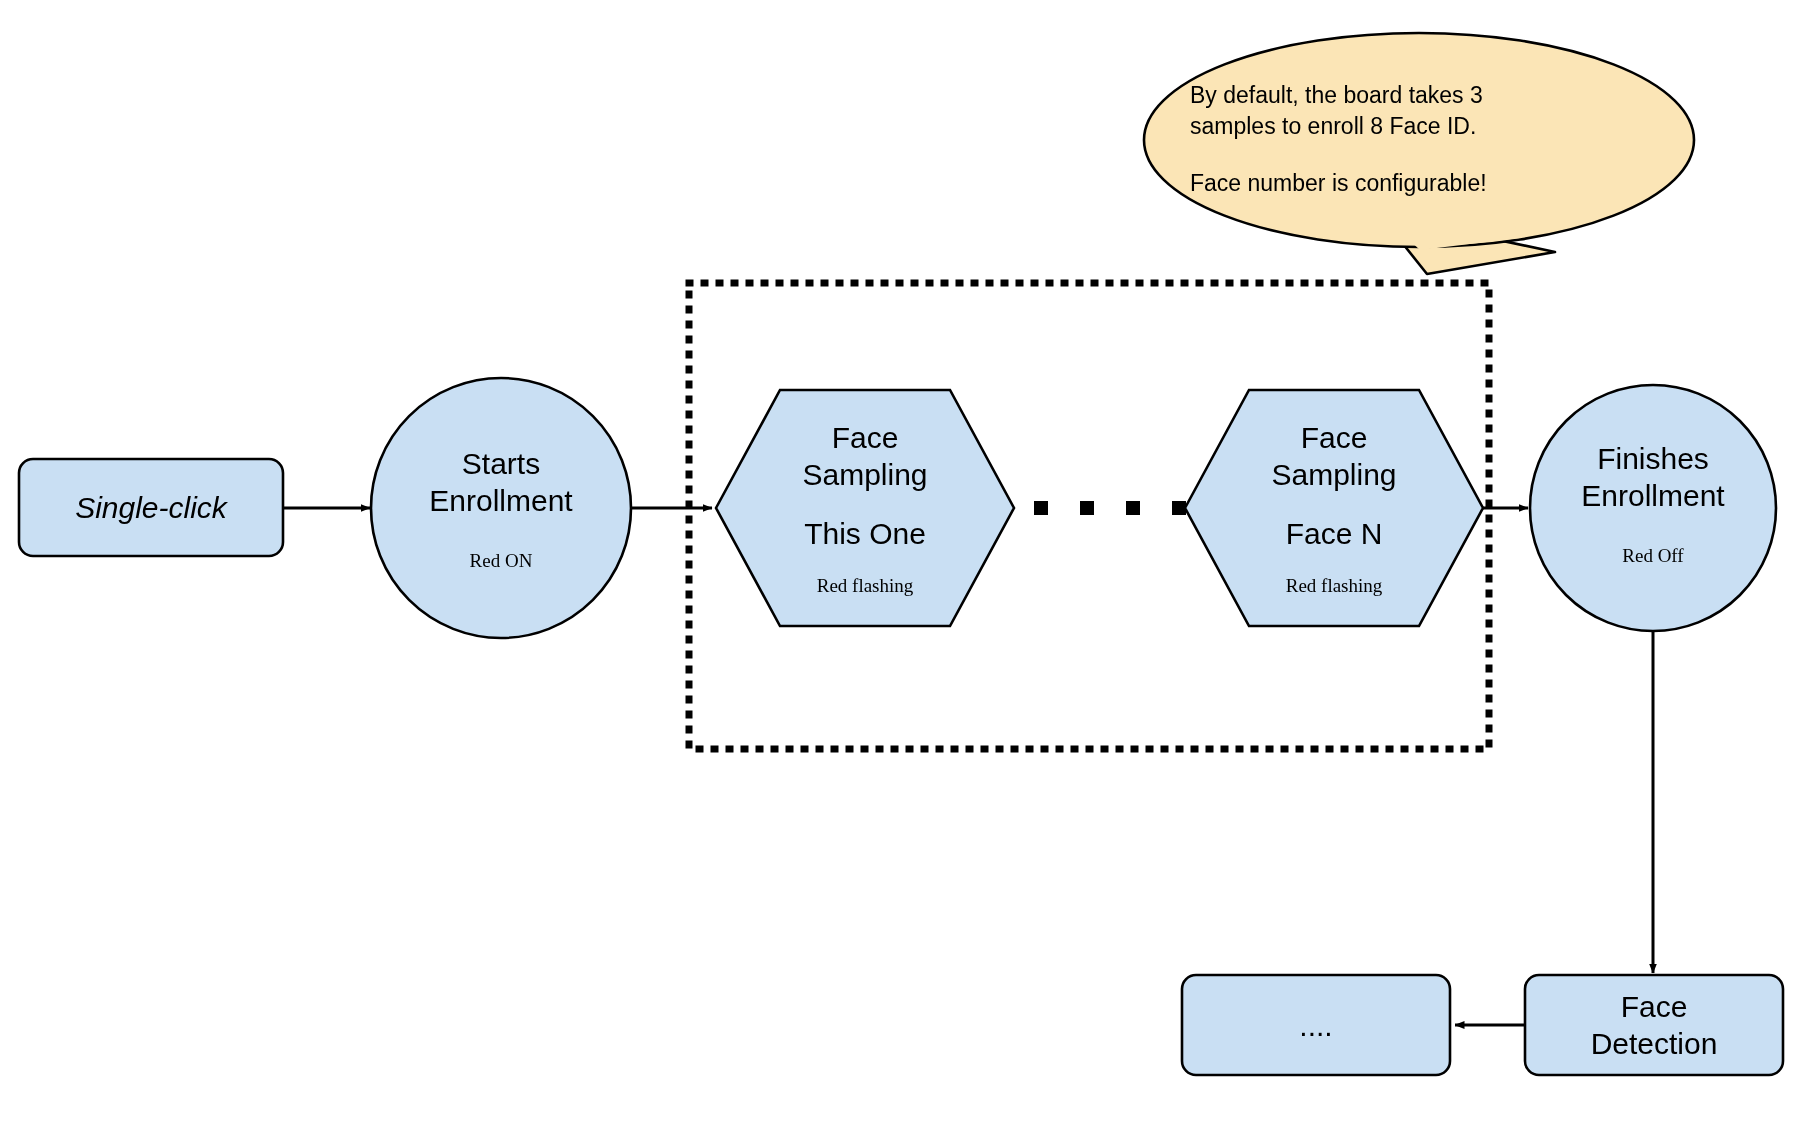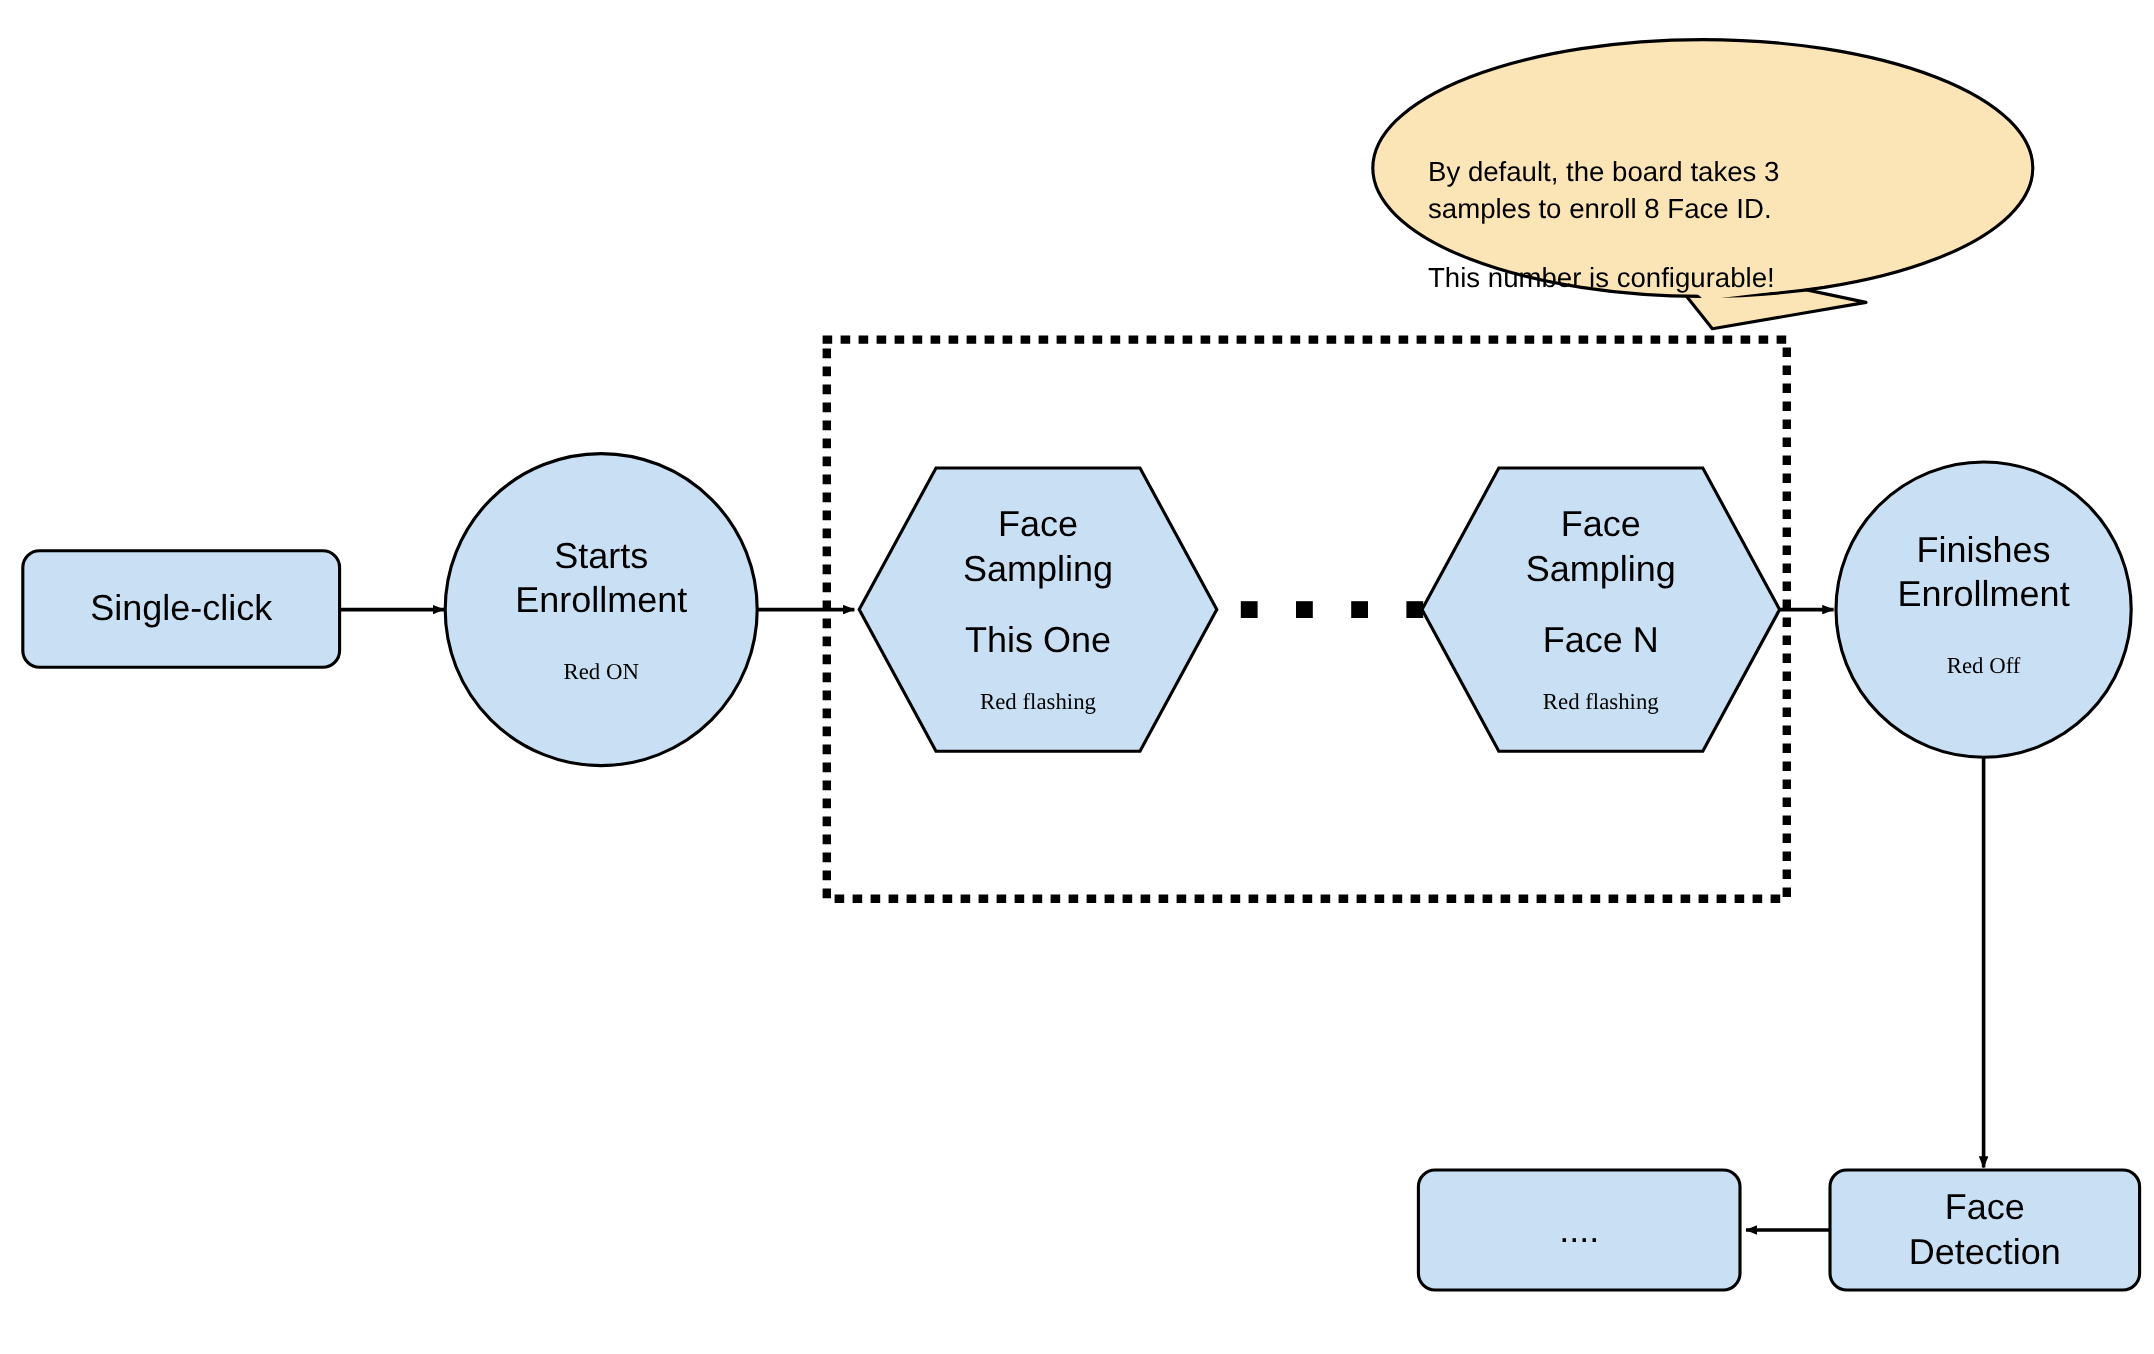--- a/index.html
+++ b/index.html
@@ -98,21 +98,21 @@
 
     <rect x="1182" y="975" width="268" height="100" rx="14" ry="14" fill="#c9dff3" stroke="#000000" stroke-width="2.6"></rect>
 
     <path d="M1380,215 L1427,274 L1555,252 Z" fill="#fbe5b6" stroke="#000000" stroke-width="2.6" stroke-linejoin="round"></path>
 
     <ellipse cx="1419" cy="140" rx="275" ry="107" fill="#fbe5b6" stroke="#000000" stroke-width="2.6"></ellipse>
 
     <path d="M1385,218 L1420,250 L1520,238 L1505,205 Z" fill="#fbe5b6" stroke="none"></path>
   </svg>
 
-  <div class="node-text" style="left:19px; top:459px; width:264px; height:97px;">
+  <div class="node-text" style="left:19px; top:459px; width:264px; height:97px;font-style:italic;">
     <span class="t-main">Single-click</span>
   </div>
 
   <div class="node-text" style="left:371px; top:378px; width:260px; height:260px;">
     <span class="t-main">Starts</span>
     <span class="t-main">Enrollment</span>
     <span class="spacer-gap"></span>
     <span class="t-sub">Red ON</span>
   </div>
 
@@ -143,20 +143,20 @@
 
   <div class="node-text" style="left:1525px; top:975px; width:258px; height:100px;">
     <span class="t-main">Face</span>
     <span class="t-main">Detection</span>
   </div>
 
   <div class="node-text" style="left:1182px; top:975px; width:268px; height:100px;">
     <span class="t-main">....</span>
   </div>
 
-  <div class="node-text" style="left:1190px; top:80px; width:460px; height:125px; align-items:flex-start; justify-content:flex-start;margin-top:48px;">
+  <div class="node-text" style="left:1190px; top:80px; width:460px; height:125px; align-items:flex-start; justify-content:flex-start;">
     <span class="t-callout">By default, the board takes 3</span>
     <span class="t-callout">samples to enroll 8 Face ID.</span>
     <span style="height:26px"></span>
-    <span class="t-callout">This number is configurable!</span>
+    <span class="t-callout">Face number is configurable!</span>
   </div>
 
 </div>
 
 </body></html>

